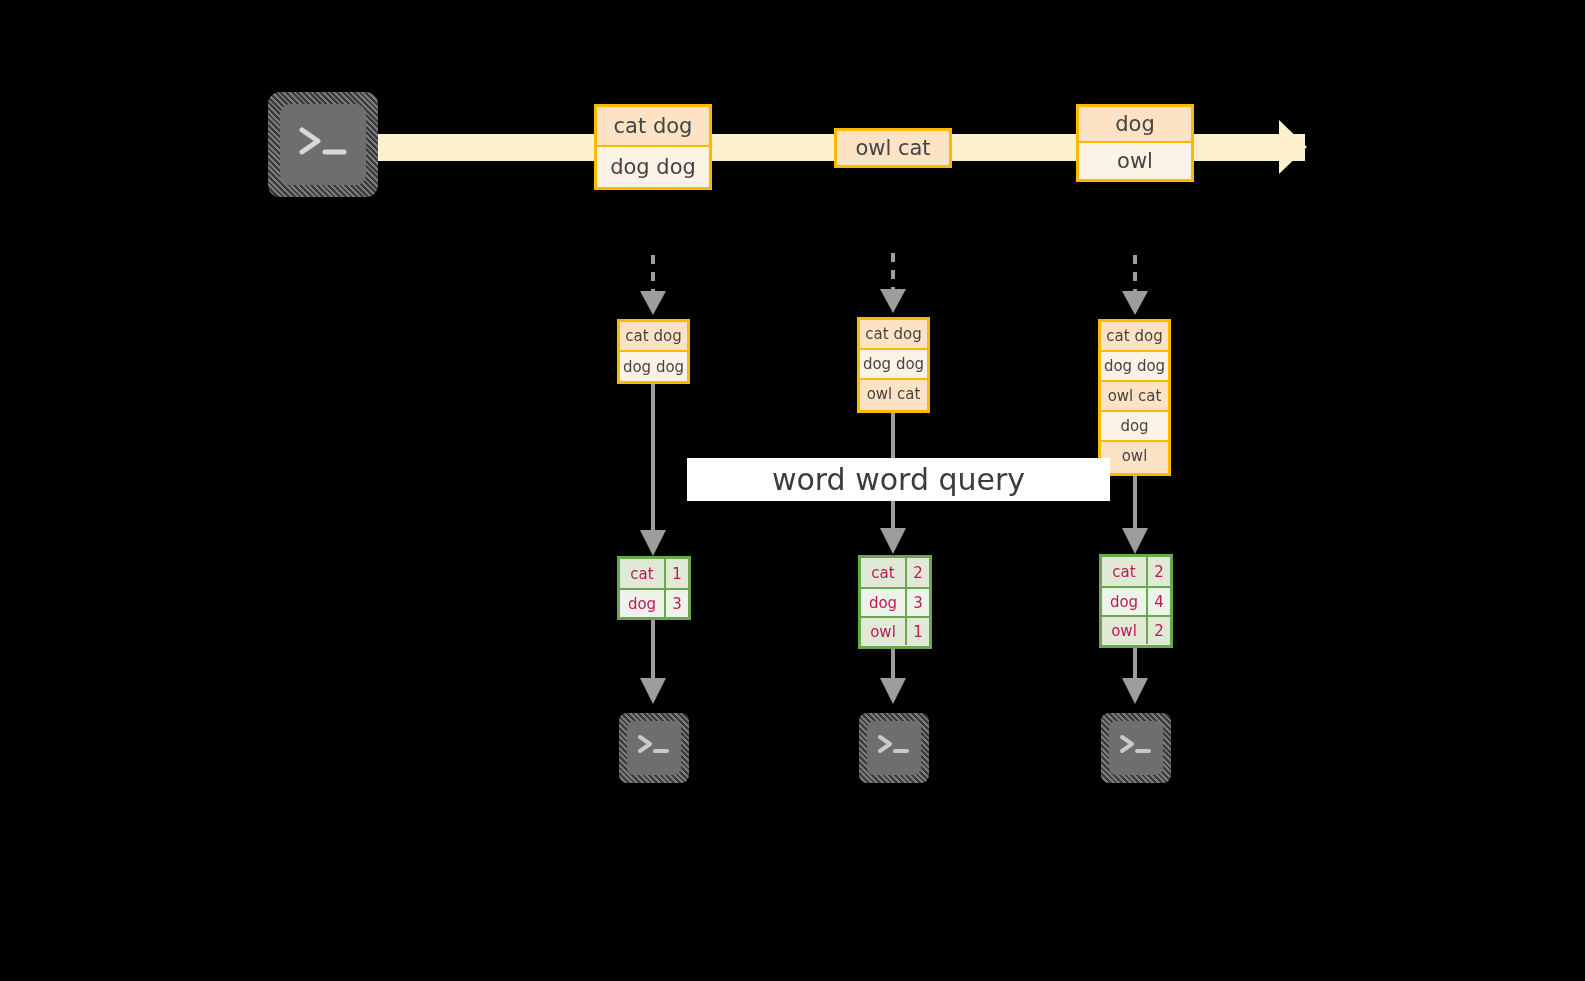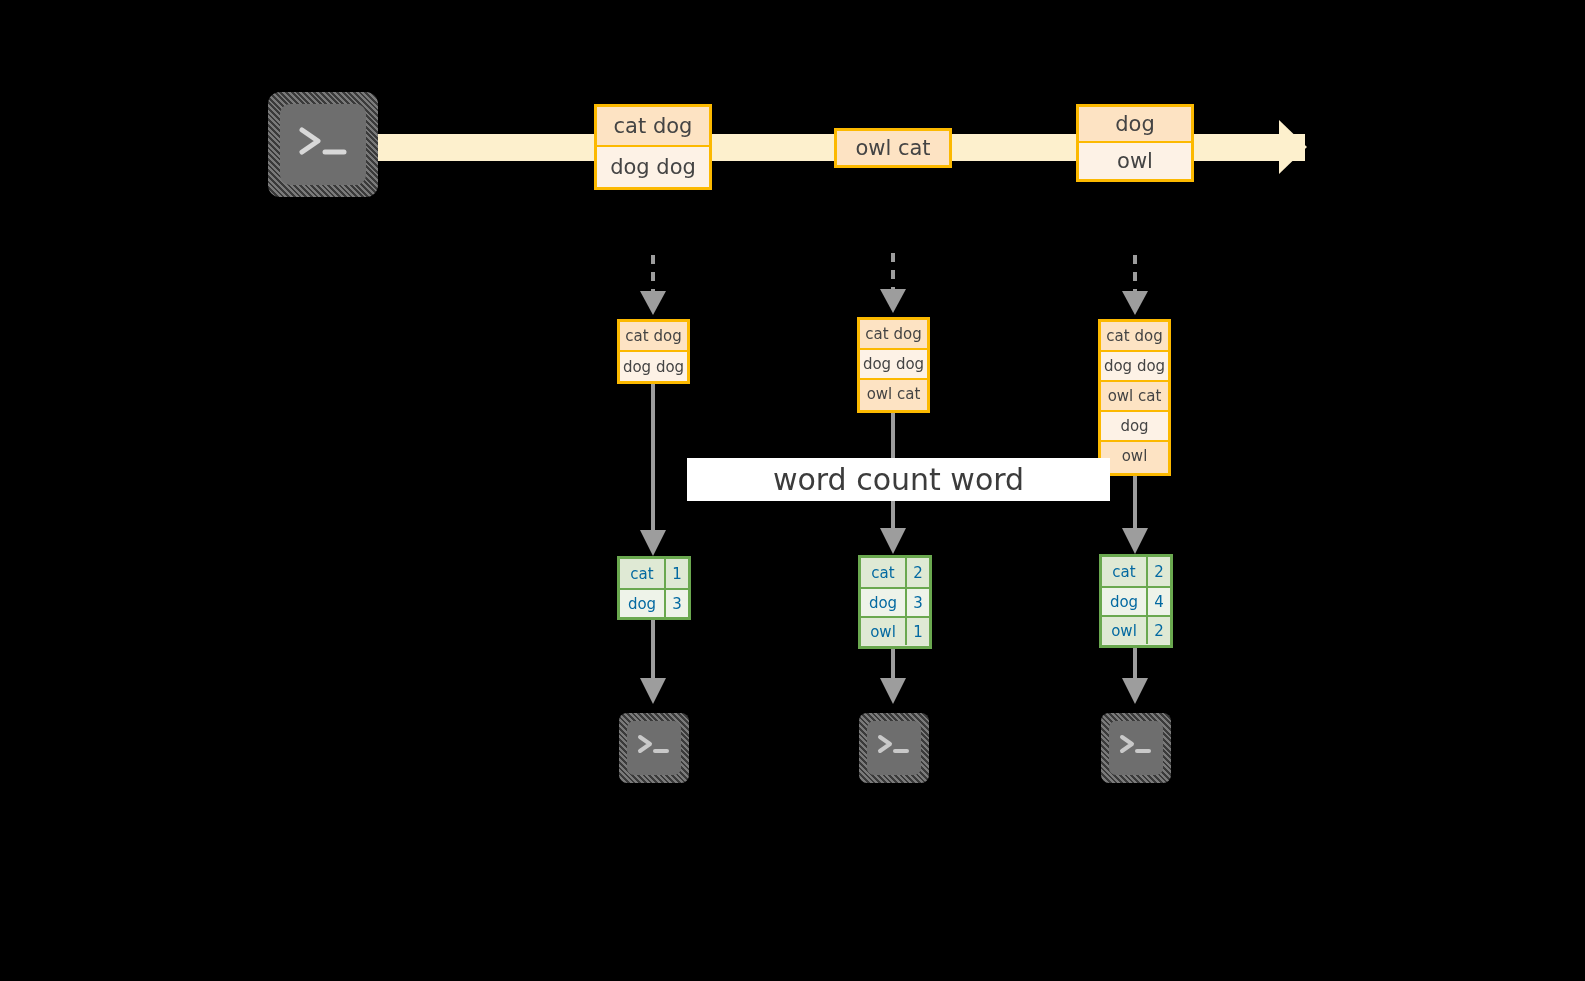--- a/index.html
+++ b/index.html
@@ -26,21 +26,21 @@
              white-space:nowrap;overflow:hidden;}
   .obox .row.d{background:#fde3c3;}
   .obox .row.l{background:#fdf2e6;}
   .obox .row + .row{border-top:2px solid #fcb900;}
 
   
   .gbox{position:absolute;box-sizing:border-box;border:3px solid #6aa84f;
         background:#e3ecd9;display:flex;flex-direction:column;}
   .gbox .grow{display:flex;box-sizing:border-box;width:100%;}
   .gbox .grow + .grow{border-top:2px solid #6aa84f;}
-  .gbox .gc{box-sizing:border-box;color:#0369a1;display:flex;align-items:center;
+  .gbox .gc{box-sizing:border-box;color:#be185d;display:flex;align-items:center;
             justify-content:center;white-space:nowrap;}
   .gbox .gc.word{border-right:2px solid #6aa84f;}
   .gbox .grow.d .gc{background:#dfe9d4;}
   .gbox .grow.l .gc{background:#eef3e9;}
 
   
   .vline{position:absolute;background:#9d9d9d;width:4px;}
   .vdash{position:absolute;width:4px;
       background:repeating-linear-gradient(to bottom,#9d9d9d 0 9px,transparent 9px 17px);}
   .vhead{position:absolute;width:0;height:0;border-style:solid;
@@ -113,21 +113,21 @@
   <div class="vline" style="left:651px;top:384px;height:148px;"></div>
   <div class="vhead" style="left:640px;top:530px;border-width:26px 13px 0 13px;"></div>
 
   <div class="vline" style="left:891px;top:413px;height:117px;"></div>
   <div class="vhead" style="left:880px;top:528px;border-width:26px 13px 0 13px;"></div>
 
   <div class="vline" style="left:1133px;top:476px;height:54px;"></div>
   <div class="vhead" style="left:1122px;top:528px;border-width:26px 13px 0 13px;"></div>
 
   <div class="banner" style="left:687px;top:458px;width:423px;height:43px;">
-    <span style="font-size:30px;">word count word</span>
+    <span style="font-size:30px;">word word query</span>
   </div>
 
   <div class="gbox" style="left:617px;top:556px;width:74px;height:64px;font-size:15px;">
     <div class="grow d" style="height:29px;">
       <div class="gc word" style="width:46px;">cat</div>
       <div class="gc" style="flex:1;">1</div>
     </div>
     <div class="grow l" style="height:29px;">
       <div class="gc word" style="width:46px;">dog</div>
       <div class="gc" style="flex:1;">3</div>

